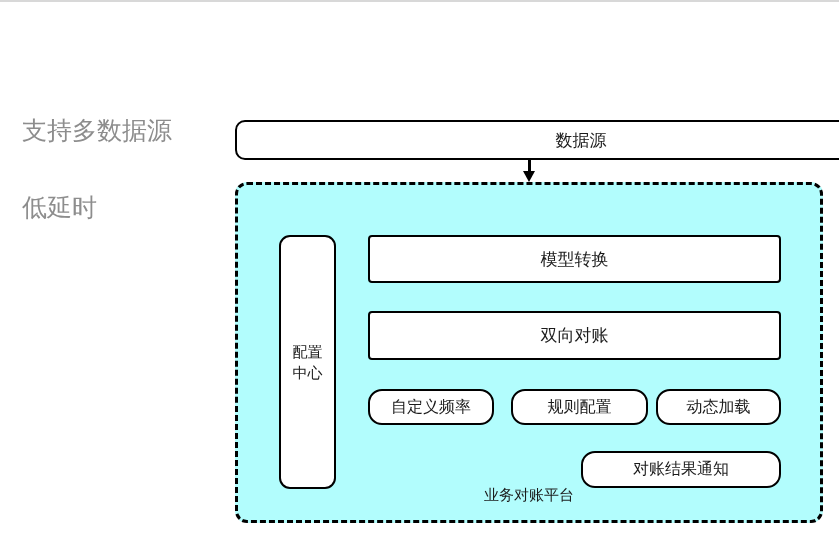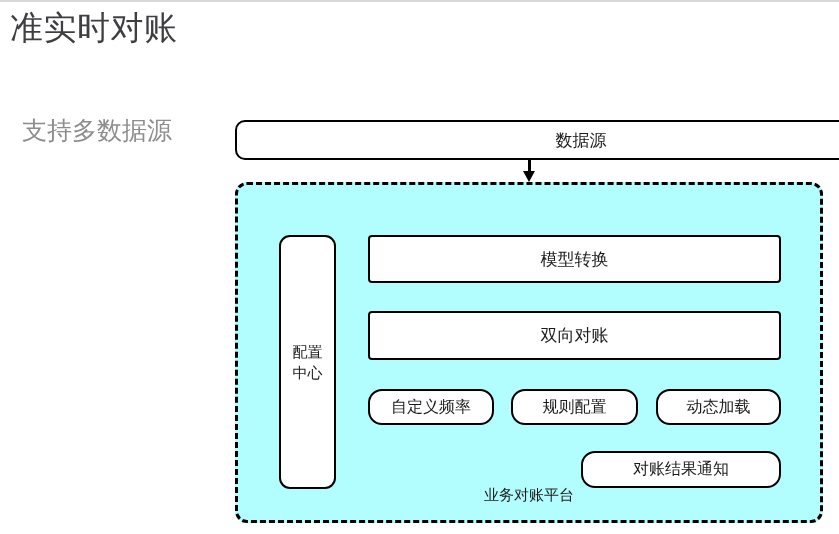--- a/index.html
+++ b/index.html
@@ -149,36 +149,36 @@
     border-radius: 14px;
     font-size: 16px;
   }
 
   
   .n-model   { left: 130px; top: 50px;  width: 413px; height: 48px; }
   
   .n-twoway  { left: 130px; top: 126px; width: 413px; height: 49px; }
   
   .n-freq    { left: 130px; top: 204px; width: 126px; height: 36px; }
-  .n-rule    { left: 273px; top: 204px; width: 127px; height: 36px; }
+  .n-rule    { left: 273px; top: 204px; width: 137px; height: 36px; }
   .n-dyn     { left: 418px; top: 204px; width: 125px; height: 36px; }
   
   .n-selfchk { left: 130px; top: 266px; width: 203px; height: 37px; }
   .n-notify  { left: 343px; top: 266px; width: 200px; height: 37px; align-items: center; }
 </style>
 </head>
 <body>
 
 <div id="canvas">
 
   <div class="top-rule"></div>
 
-  <div class="page-title">准实时对账</div>
 
   <div class="feature-label f1">支持多数据源</div>
+  <div class="feature-label f2">低延时</div>
 
   <div class="ds-box">
     <span>数据源</span>
   </div>
 
   <div class="arrow">
     <div class="shaft"></div>
     <div class="head"></div>
   </div>
 

